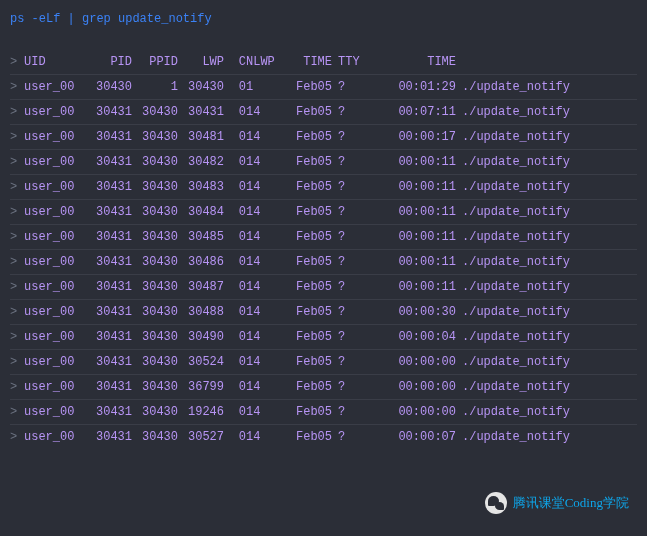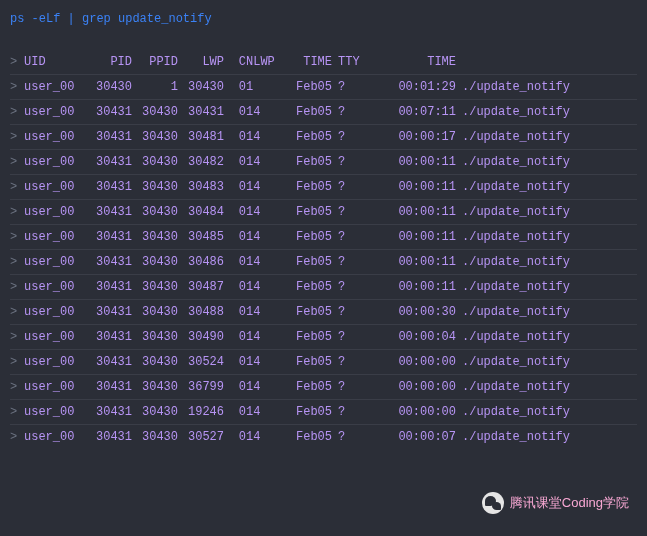--- a/index.html
+++ b/index.html
@@ -55,22 +55,22 @@
     .header {
       color: #b794f4;
     }
     .watermark {
       position: absolute;
       bottom: 22px;
       right: 18px;
       display: flex;
       align-items: center;
       gap: 6px;
-      color: #f9a8d4;
-      font-family: Liberation Sans, sans-serif;
+      color: #0ea5e9;
+      font-family: Liberation Serif, serif;
       font-size: 13px;
     }
     .watermark .wx-icon {
       width: 22px;
       height: 22px;
       background: #e5e5e5;
       border-radius: 50%;
       display: flex;
       align-items: center;
       justify-content: center;

